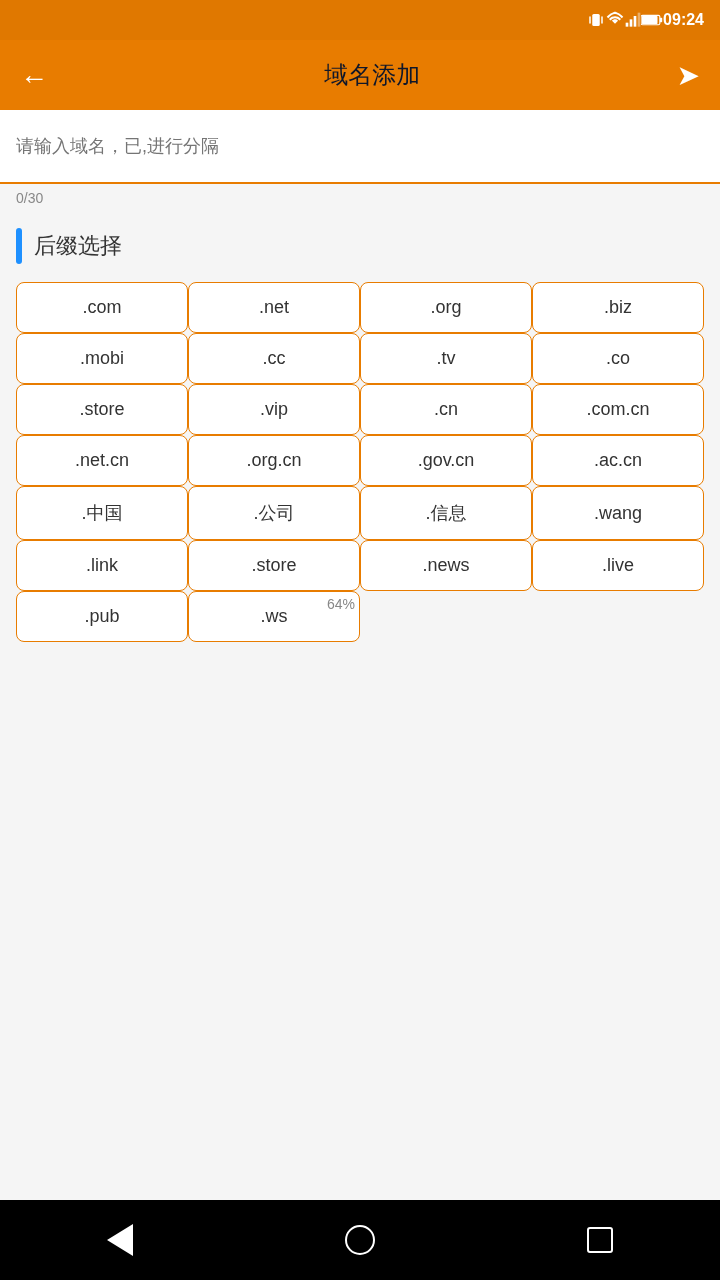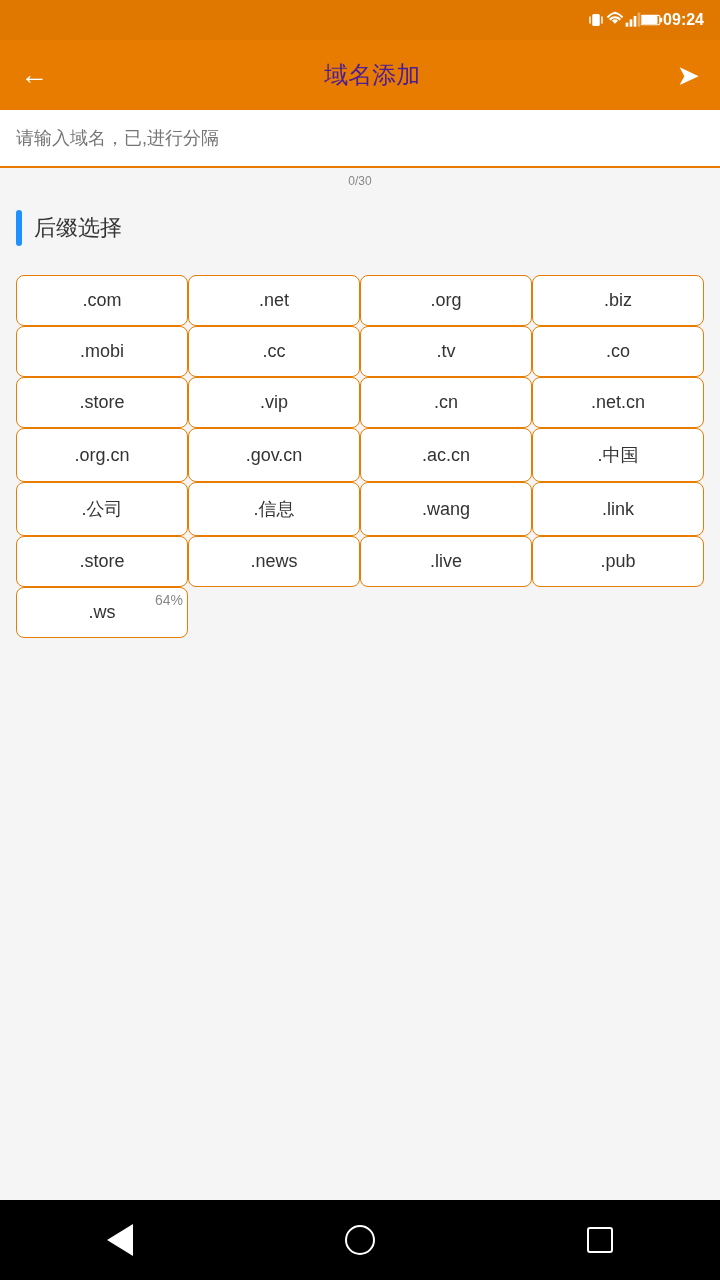--- a/index.html
+++ b/index.html
@@ -46,64 +46,64 @@
     .header-back {
       font-size: 28px;
       color: white;
       cursor: pointer;
       margin-right: 20px;
       font-weight: bold;
     }
     .header-title {
       flex: 1;
       font-size: 24px;
-      color: #4c1d95;
+      color: #0f172a;
       text-align: center;
       font-weight: normal;
     }
     .header-send {
       font-size: 28px;
       color: white;
       cursor: pointer;
     }
 
     
     .input-area {
       background: white;
       padding: 0 16px;
       border-bottom: 2px solid #e87c00;
     }
     .domain-input {
       width: 100%;
-      height: 56px;
+      height: 72px;
       border: none;
       outline: none;
       font-size: 18px;
       color: #999;
       background: transparent;
     }
 
     
     .counter-bar {
       background: #f5f5f5;
       padding: 6px 16px;
-      text-align: center;
-      font-size: 12px;
+      text-align: left;
+      font-size: 14px;
       color: #888;
     }
 
     
     .section {
       padding: 16px 16px 8px 16px;
     }
     .section-header {
       display: flex;
       align-items: center;
       gap: 12px;
-      margin-bottom: 21px;
+      margin-bottom: 10px;
     }
     .section-indicator {
       width: 6px;
       height: 36px;
       background: #1e90ff;
       border-radius: 3px;
     }
     .section-title {
       font-size: 22px;
       color: #333;
@@ -235,20 +235,21 @@
     <button class="tld-btn">.net</button>
     <button class="tld-btn">.org</button>
     <button class="tld-btn">.biz</button>
     <button class="tld-btn">.mobi</button>
     <button class="tld-btn">.cc</button>
     <button class="tld-btn">.tv</button>
     <button class="tld-btn">.co</button>
     <button class="tld-btn">.store</button>
     <button class="tld-btn">.vip</button>
     <button class="tld-btn">.cn</button>
+    <button class="tld-btn">.com.cn</button>
     <button class="tld-btn">.net.cn</button>
     <button class="tld-btn">.org.cn</button>
     <button class="tld-btn">.gov.cn</button>
     <button class="tld-btn">.ac.cn</button>
     <button class="tld-btn">.中国</button>
     <button class="tld-btn">.公司</button>
     <button class="tld-btn">.信息</button>
     <button class="tld-btn">.wang</button>
     <button class="tld-btn">.link</button>
     <button class="tld-btn">.store</button>

